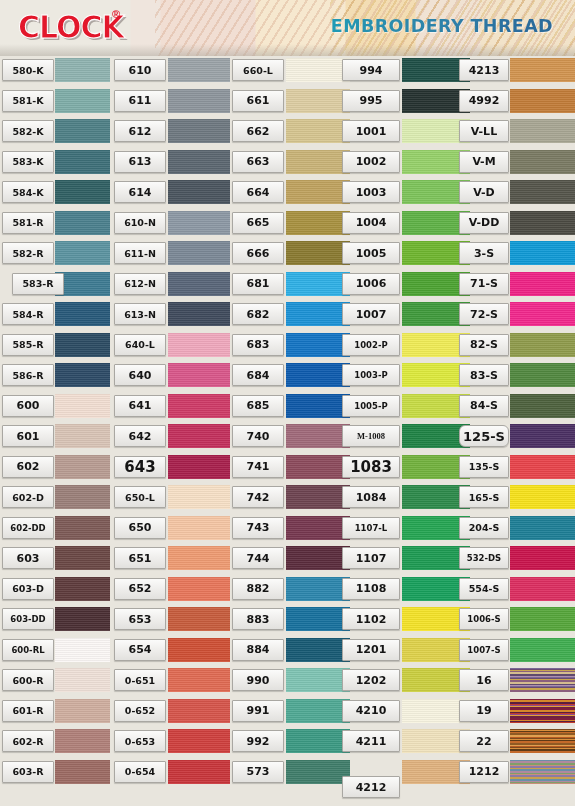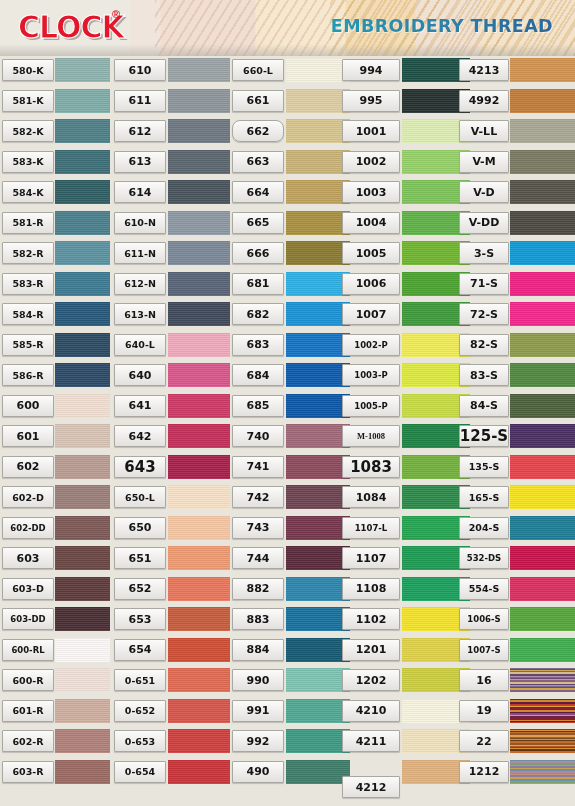--- a/index.html
+++ b/index.html
@@ -152,21 +152,21 @@
         <div class="thread" style="top: 0px; height: 24px; background-color: rgb(74, 127, 141);"></div>
       </div>
       <div class="label" style="left: 2px; width: 52px; top: 155.5px; height: 22px; font-size: 9.5px;">581-R</div>
       <div class="swatch" style="left: 55px; width: 55px; top: 185px; height: 24px;">
         <div class="thread" style="top: 0px; height: 24px; background-color: rgb(91, 147, 160);"></div>
       </div>
       <div class="label" style="left: 2px; width: 52px; top: 186px; height: 22px; font-size: 9.5px;">582-R</div>
       <div class="swatch" style="left: 55px; width: 55px; top: 215.5px; height: 24px;">
         <div class="thread" style="top: 0px; height: 24px; background-color: rgb(61, 123, 146);"></div>
       </div>
-      <div class="label" style="left: 2px; width: 52px; top: 216.5px; height: 22px; font-size: 9.5px;">583-R</div>
+      <div class="label" style="left: 12px; width: 52px; top: 216.5px; height: 22px; font-size: 9.5px;">583-R</div>
       <div class="swatch" style="left: 55px; width: 55px; top: 246px; height: 24px;">
         <div class="thread" style="top: 0px; height: 24px; background-color: rgb(39, 89, 122);"></div>
       </div>
       <div class="label" style="left: 2px; width: 52px; top: 247px; height: 22px; font-size: 9.5px;">584-R</div>
       <div class="swatch" style="left: 55px; width: 55px; top: 276.5px; height: 24px;">
         <div class="thread" style="top: 0px; height: 24px; background-color: rgb(43, 75, 99);"></div>
       </div>
       <div class="label" style="left: 2px; width: 52px; top: 277.5px; height: 22px; font-size: 9.5px;">585-R</div>
       <div class="swatch" style="left: 55px; width: 55px; top: 307px; height: 24px;">
         <div class="thread" style="top: 0px; height: 24px; background-color: rgb(44, 74, 102);"></div>
@@ -330,21 +330,21 @@
         <div class="thread" style="top: 0px; height: 24px; background-color: rgb(246, 242, 226);"></div>
       </div>
       <div class="label" style="left: 12px; width: 52px; top: 3px; height: 22px; font-size: 9.5px;">660-L</div>
       <div class="swatch" style="left: 66px; width: 64px; top: 32.5px; height: 24px;">
         <div class="thread" style="top: 0px; height: 24px; background-color: rgb(221, 205, 162);"></div>
       </div>
       <div class="label" style="left: 12px; width: 52px; top: 33.5px; height: 22px; font-size: 11px;">661</div>
       <div class="swatch" style="left: 66px; width: 64px; top: 63px; height: 24px;">
         <div class="thread" style="top: 0px; height: 24px; background-color: rgb(214, 197, 143);"></div>
       </div>
-      <div class="label" style="left: 12px; width: 52px; top: 64px; height: 22px; font-size: 11px; border-radius: 8px;">662</div>
+      <div class="label" style="left: 12px; width: 52px; top: 64px; height: 22px; font-size: 11px;">662</div>
       <div class="swatch" style="left: 66px; width: 64px; top: 93.5px; height: 24px;">
         <div class="thread" style="top: 0px; height: 24px; background-color: rgb(201, 179, 119);"></div>
       </div>
       <div class="label" style="left: 12px; width: 52px; top: 94.5px; height: 22px; font-size: 11px;">663</div>
       <div class="swatch" style="left: 66px; width: 64px; top: 124px; height: 24px;">
         <div class="thread" style="top: 0px; height: 24px; background-color: rgb(191, 162, 94);"></div>
       </div>
       <div class="label" style="left: 12px; width: 52px; top: 125px; height: 22px; font-size: 11px;">664</div>
       <div class="swatch" style="left: 66px; width: 64px; top: 154.5px; height: 24px;">
         <div class="thread" style="top: 0px; height: 24px; background-color: rgb(168, 145, 63);"></div>
@@ -414,21 +414,21 @@
         <div class="thread" style="top: 0px; height: 24px; background-color: rgb(79, 169, 148);"></div>
       </div>
       <div class="label" style="left: 12px; width: 52px; top: 643.5px; height: 22px; font-size: 11px;">991</div>
       <div class="swatch" style="left: 66px; width: 64px; top: 673px; height: 24px;">
         <div class="thread" style="top: 0px; height: 24px; background-color: rgb(59, 154, 131);"></div>
       </div>
       <div class="label" style="left: 12px; width: 52px; top: 674px; height: 22px; font-size: 11px;">992</div>
       <div class="swatch" style="left: 66px; width: 64px; top: 703.5px; height: 24px;">
         <div class="thread" style="top: 0px; height: 24px; background-color: rgb(63, 125, 106);"></div>
       </div>
-      <div class="label" style="left: 12px; width: 52px; top: 704.5px; height: 22px; font-size: 11px;">490</div>
+      <div class="label" style="left: 12px; width: 52px; top: 704.5px; height: 22px; font-size: 11px;">573</div>
     </div>
     <div class="col" style="left: 330px; width: 120px;">
       <div class="colbg" style="left: 0px; width: 120px;"></div>
       <div class="swatch" style="left: 72px; width: 68px; top: 2px; height: 24px;">
         <div class="thread" style="top: 0px; height: 24px; background-color: rgb(30, 79, 70);"></div>
       </div>
       <div class="label" style="left: 12px; width: 58px; top: 3px; height: 22px; font-size: 11px;">994</div>
       <div class="swatch" style="left: 72px; width: 68px; top: 32.5px; height: 24px;">
         <div class="thread" style="top: 0px; height: 24px; background-color: rgb(37, 49, 47);"></div>
       </div>
@@ -568,21 +568,21 @@
         <div class="thread" style="top: 0px; height: 24px; background-color: rgb(81, 136, 63);"></div>
       </div>
       <div class="label" style="left: 9px; width: 50px; top: 308px; height: 22px; font-size: 11px;">83-S</div>
       <div class="swatch" style="left: 60px; width: 75px; top: 337.5px; height: 24px;">
         <div class="thread" style="top: 0px; height: 24px; background-color: rgb(77, 97, 61);"></div>
       </div>
       <div class="label" style="left: 9px; width: 50px; top: 338.5px; height: 22px; font-size: 11px;">84-S</div>
       <div class="swatch" style="left: 60px; width: 75px; top: 368px; height: 24px;">
         <div class="thread" style="top: 0px; height: 24px; background-color: rgb(74, 47, 99);"></div>
       </div>
-      <div class="label" style="left: 9px; width: 50px; top: 369px; height: 22px; font-size: 15px;">125-S</div>
+      <div class="label" style="left: 9px; width: 50px; top: 369px; height: 22px; font-size: 13px; border-radius: 6px;">125-S</div>
       <div class="swatch" style="left: 60px; width: 75px; top: 398.5px; height: 24px;">
         <div class="thread" style="top: 0px; height: 24px; background-color: rgb(232, 67, 74);"></div>
       </div>
       <div class="label" style="left: 9px; width: 50px; top: 399.5px; height: 22px; font-size: 9.5px;">135-S</div>
       <div class="swatch" style="left: 60px; width: 75px; top: 429px; height: 24px;">
         <div class="thread" style="top: 0px; height: 24px; background-color: rgb(247, 226, 26);"></div>
       </div>
       <div class="label" style="left: 9px; width: 50px; top: 430px; height: 22px; font-size: 9.5px;">165-S</div>
       <div class="swatch" style="left: 60px; width: 75px; top: 459.5px; height: 24px;">
         <div class="thread" style="top: 0px; height: 24px; background-color: rgb(29, 126, 150);"></div>

